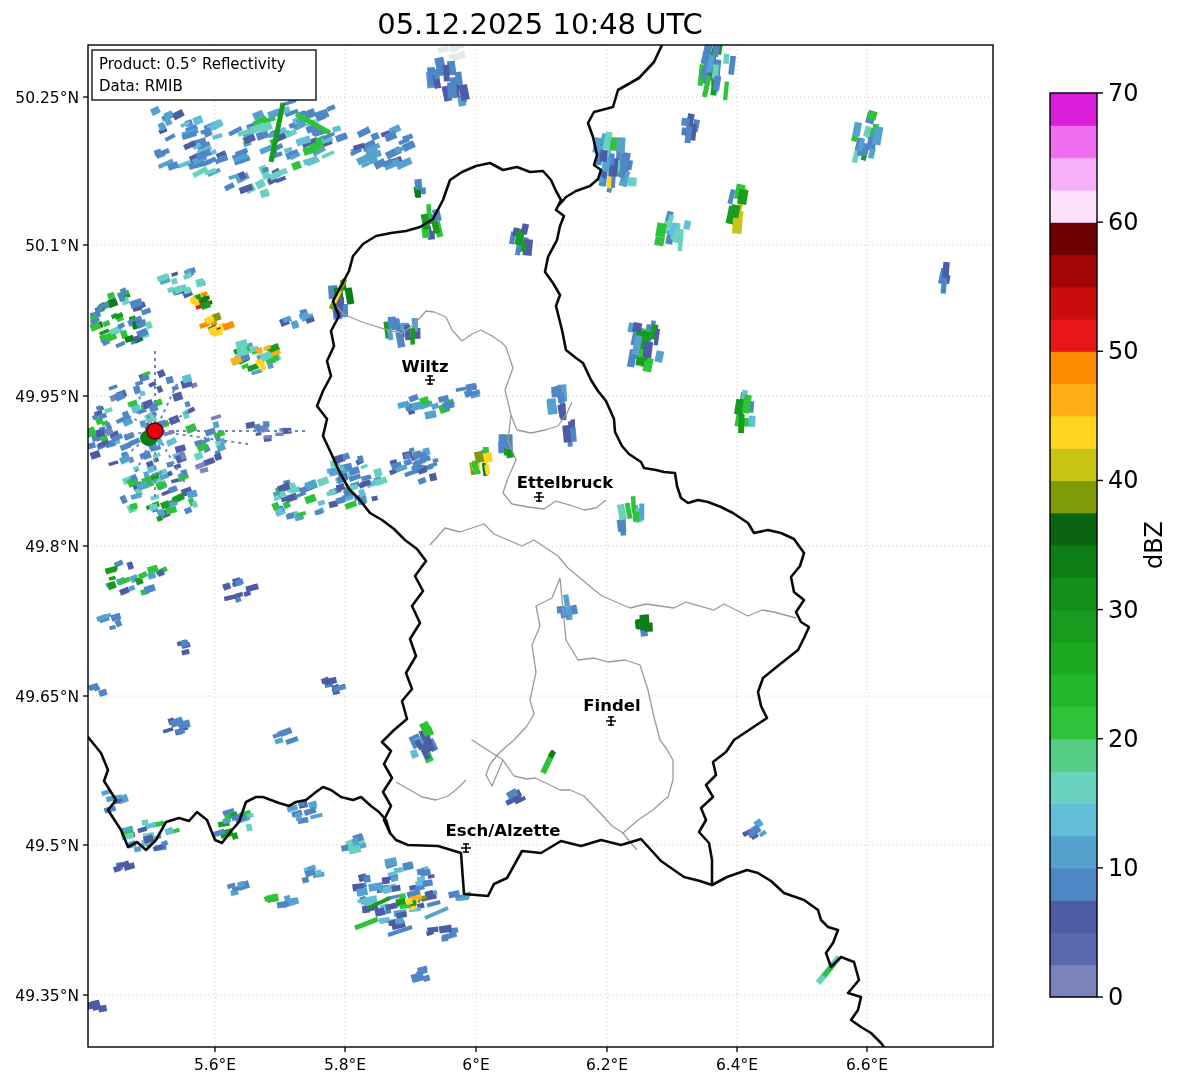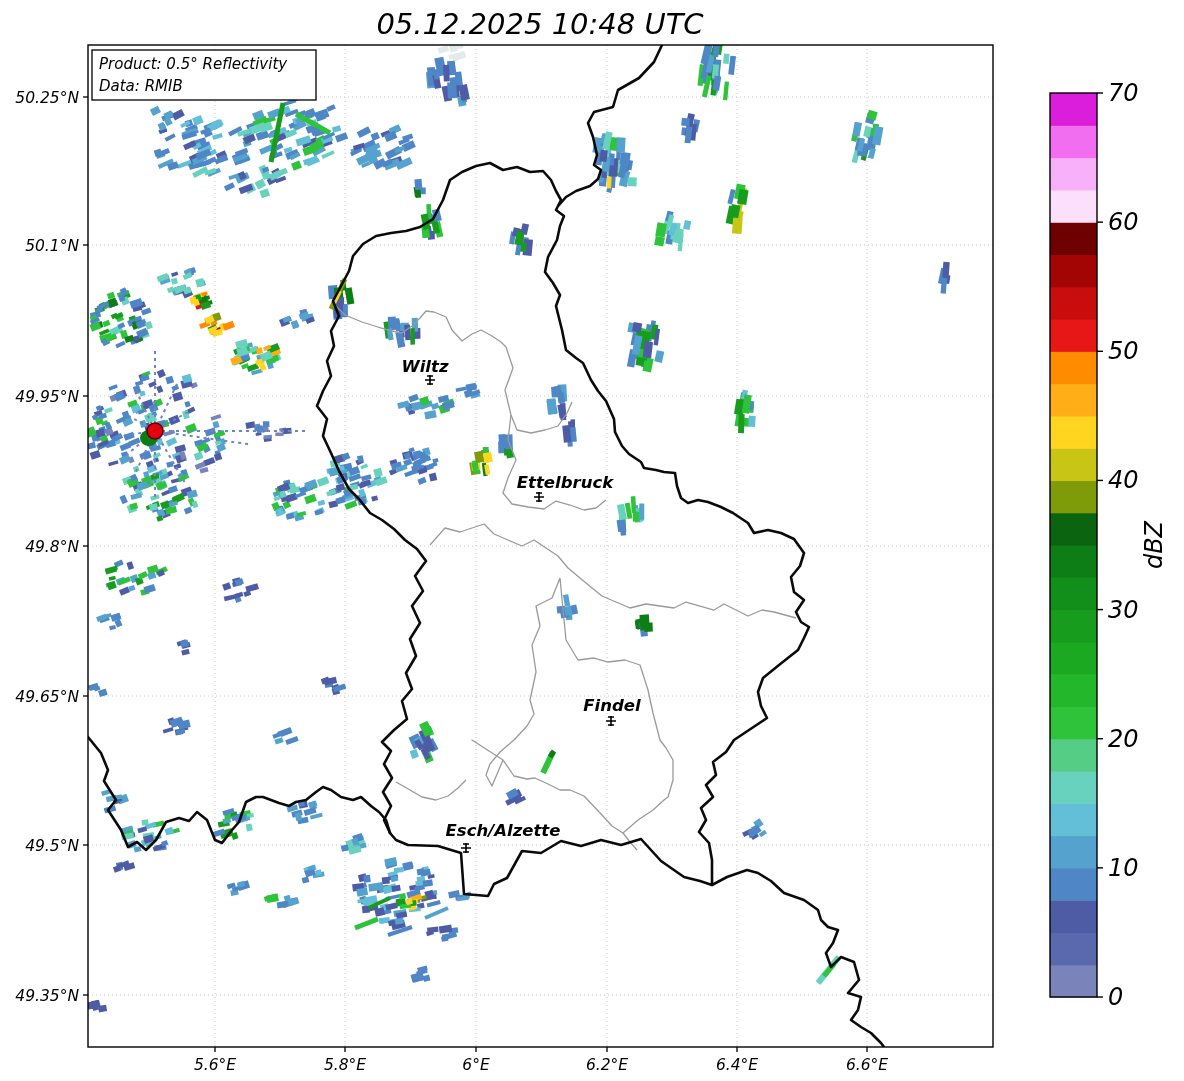--- a/index.html
+++ b/index.html
@@ -1,16 +1,16 @@
 <!DOCTYPE html>
 <html><head>
 <meta charset="utf-8">
 <style>
   html,body{margin:0;padding:0;background:#ffffff;}
-  .page{position:relative;width:1184px;height:1081px;background:#ffffff;overflow:hidden;font-style:italic;}
+  .page{position:relative;width:1184px;height:1081px;background:#ffffff;overflow:hidden;}
   svg{position:absolute;left:0;top:0;font-family:"DejaVu Sans","Liberation Sans",sans-serif;}
   text{fill:#000;}
 </style>
 </head>
 <body>
 
 <div class="page">
 <svg id="plot" width="1184" height="1081" viewBox="0 0 1184 1081">
   <defs>
     <clipPath id="mapclip">

